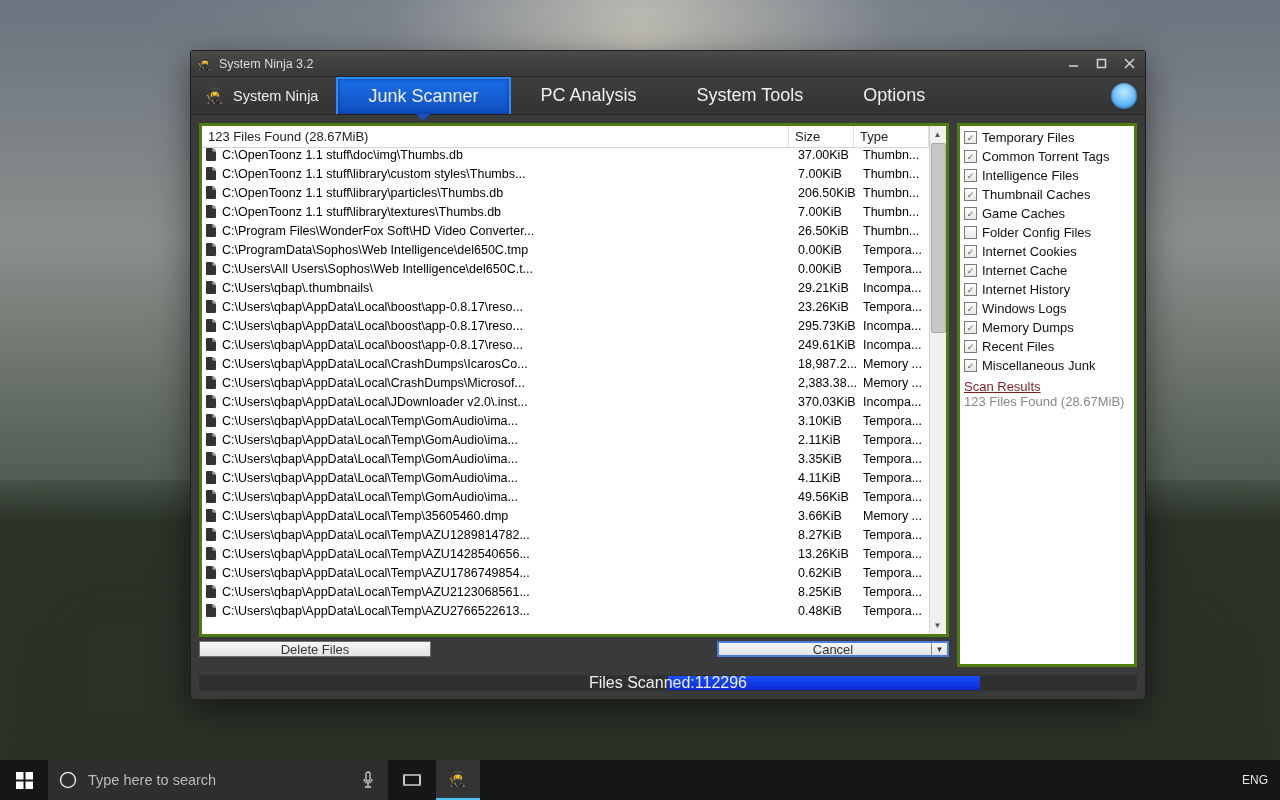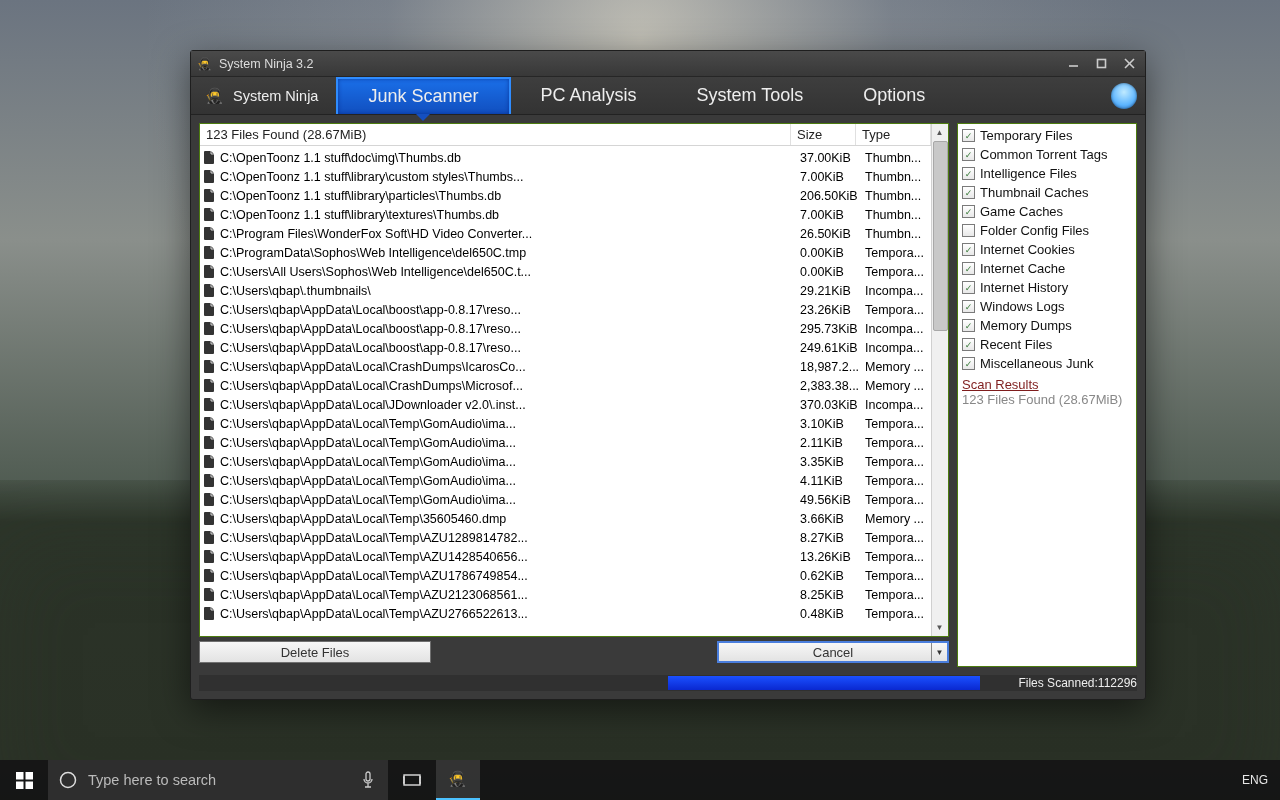--- a/index.html
+++ b/index.html
@@ -51,65 +51,65 @@
     content:""; position:absolute; bottom:-7px; left:50%; transform:translateX(-50%);
     border-left:7px solid transparent; border-right:7px solid transparent;
     border-top:7px solid #154fc0;
   }
   .user-ico { margin-left:auto; width:26px; height:26px; border-radius:50%;
     background:radial-gradient(circle at 50% 35%, #bfeaff 0%, #5db5ff 60%, #2a74c8 100%);
     align-self:center; margin-right:8px; box-shadow:inset 0 0 3px rgba(0,0,0,.5); }
   .content {
     flex:1; padding:8px; display:flex; gap:8px; background:#3a3a3a; min-height:0;
   }
-  .panel { background:#fff; border:1px solid #4d7c0f; color:#000; }
+  .panel { background:#fff; border:3px solid #4d7c0f; color:#000; }
   .left { flex:1; display:flex; flex-direction:column; min-width:0; }
   .listwrap { flex:1; display:flex; min-height:0; }
   .listinner { flex:1; overflow:hidden; }
   .scrollbar { width:17px; background:#f0f0f0; border-left:1px solid #d0d0d0; position:relative; }
   .sc-btn { position:absolute; width:15px; height:17px; display:flex; align-items:center; justify-content:center; color:#555; font-size:8px; cursor:pointer; }
   .sc-up{ top:0; } .sc-dn{ bottom:0; }
   .sc-thumb{ position:absolute; top:17px; left:1px; width:15px; height:190px; background:#c8c8c8; border:1px solid #a8a8a8; border-radius:2px; cursor:pointer; }
   .hdr { height:22px; display:flex; font-size:13px; color:#222; border-bottom:1px solid #d5d5d5; }
   .hdr .hc { padding:3px 6px; border-right:1px solid #e0e0e0; }
   .hc.path{ flex:1; } .hc.size{ width:65px; } .hc.type{ width:75px; }
   .rows { font-size:12.5px; color:#000; }
-  .row { display:flex; height:19px; align-items:flex-end; padding-left:4px; }
+  .row { display:flex; height:19px; align-items:flex-start; padding-left:4px; }
   .row .ico{ width:12px; height:14px; margin-right:4px; flex-shrink:0; }
   .row .ico svg{ width:11px; height:13px; }
   .row .p{ flex:1; white-space:nowrap; overflow:hidden; text-overflow:ellipsis; padding-right:4px; }
   .row .s{ width:65px; padding-left:6px; }
   .row .t{ width:72px; padding-left:6px; white-space:nowrap; overflow:hidden; text-overflow:ellipsis; }
   .btnrow{ height:30px; padding:4px 0 0; display:flex; gap:6px; }
   .btn{
     border:1px solid #707070; background:linear-gradient(#f7f7f7,#e3e3e3);
     font-size:13px; color:#333; display:flex; align-items:center; justify-content:center;
-    height:22px; cursor:pointer;
+    height:16px; cursor:pointer;
   }
   .btn.del{ width:232px; }
   .btn.cancel{ margin-left:auto; width:232px; border:2px solid #4a7edd; position:relative; }
   .btn.cancel .dd{ position:absolute; right:0; top:0; bottom:0; width:16px; border-left:1px solid #888; display:flex; align-items:center; justify-content:center; font-size:8px; }
   .right { width:180px; font-size:13px; padding:2px 4px; color:#111; }
   .chk { display:flex; align-items:center; height:19px; }
   .chk .box{
     width:13px; height:13px; border:1px solid #7a7a7a;
     background:linear-gradient(#fff,#e8e8e8); margin-right:5px;
     display:flex; align-items:center; justify-content:center; font-size:9px; color:#3a7a3a;
     cursor:pointer;
   }
   .chk.off .box{ color:transparent; }
   .scan-link{ color:#7f1d1d; text-decoration:underline; margin-top:4px; cursor:pointer; }
   .scan-info{ color:#888; }
   .statusbar{
     height:16px; margin:0 8px 8px; background:#303030;
     display:flex; align-items:center; position:relative;
   }
   .status-txt{
-    position:absolute; left:0; right:0; text-align:right;
-    font-size:12px; color:#eee; z-index:2;
+    position:absolute; left:0; right:0; text-align:center;
+    font-size:16px; color:#eee; z-index:2;
   }
   .progress{
     position:absolute; left:50%; top:1px; height:14px; width:312px;
     background:linear-gradient(#1a50ff,#0a28d0);
   }
   
   .taskbar{
     position:absolute; left:0; right:0; bottom:0; height:40px;
     background:rgba(20,20,20,0.92); display:flex; align-items:center; color:#e8e8e8;
   }

